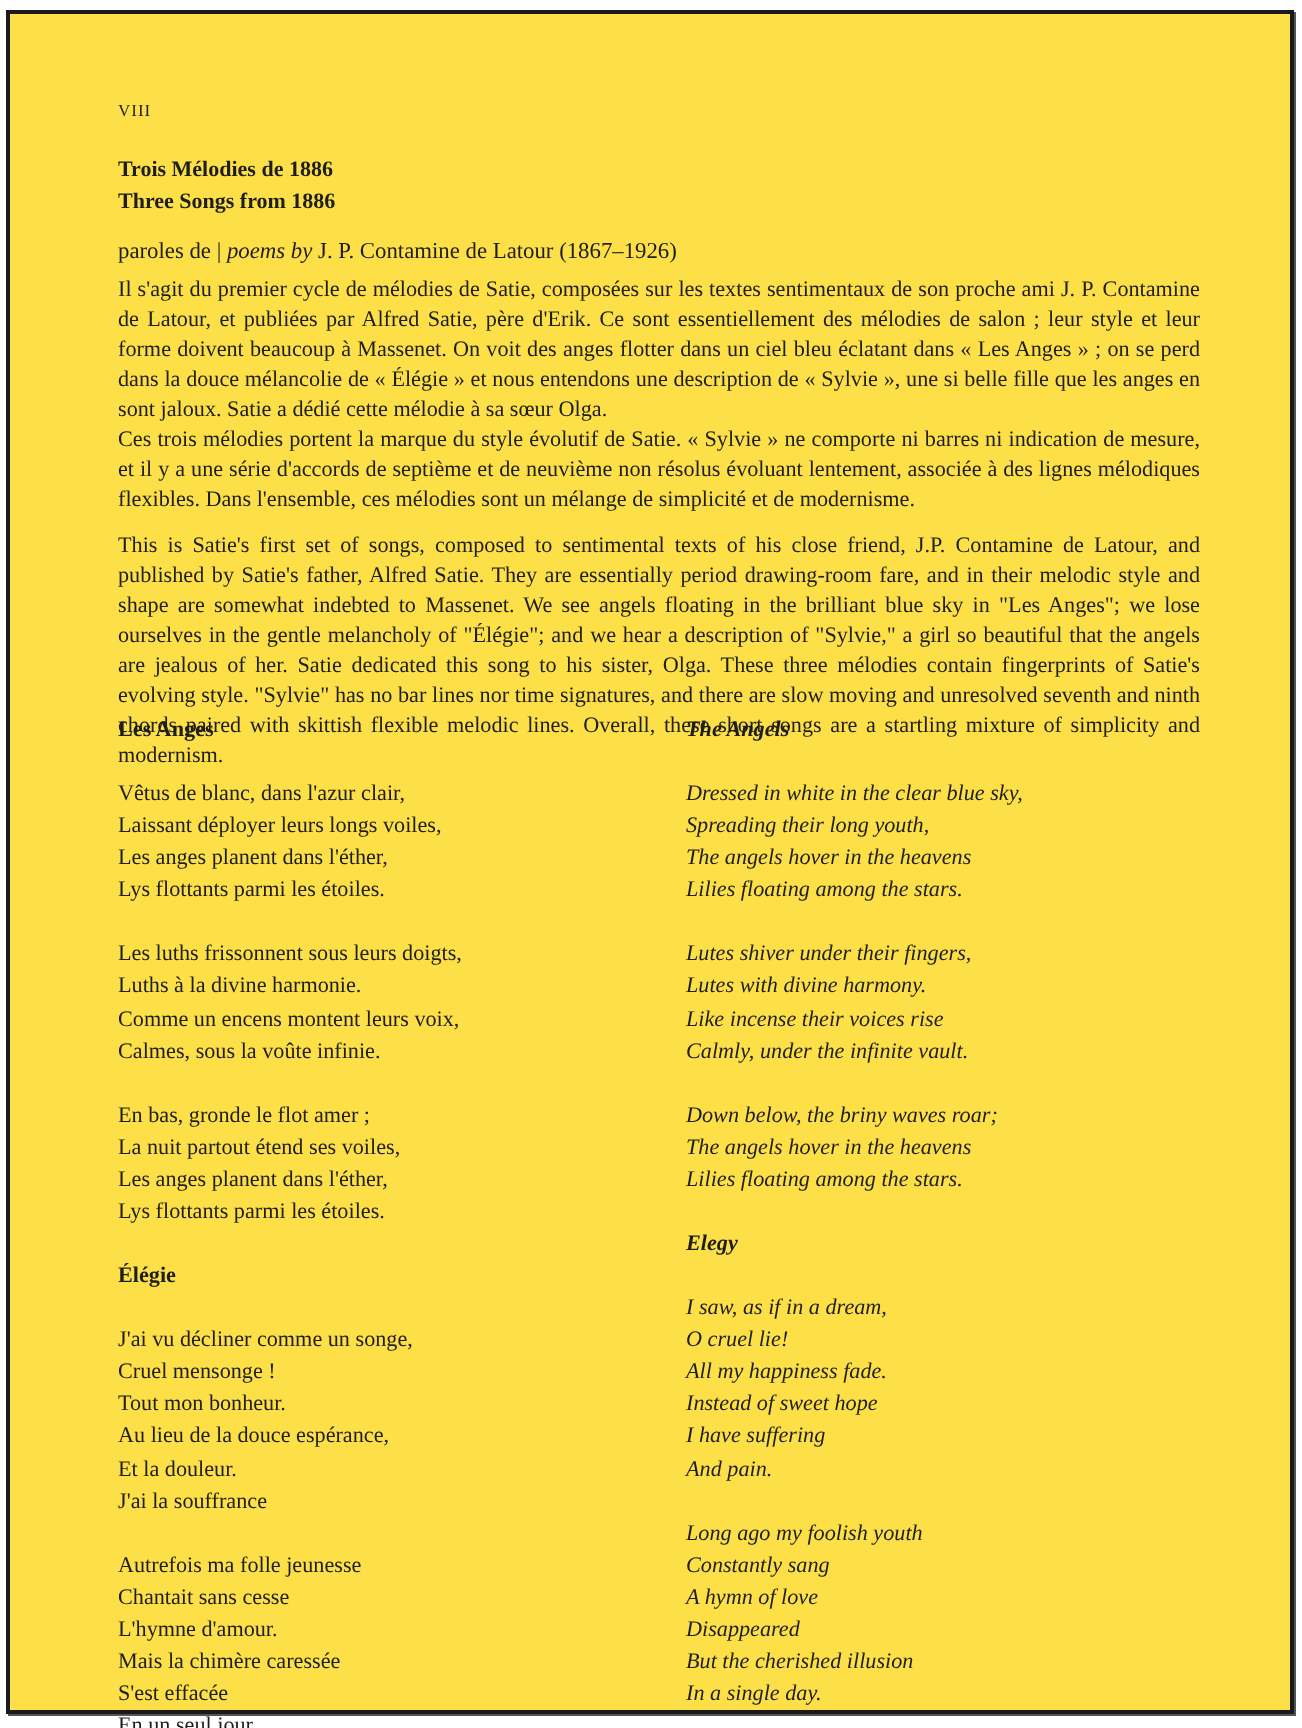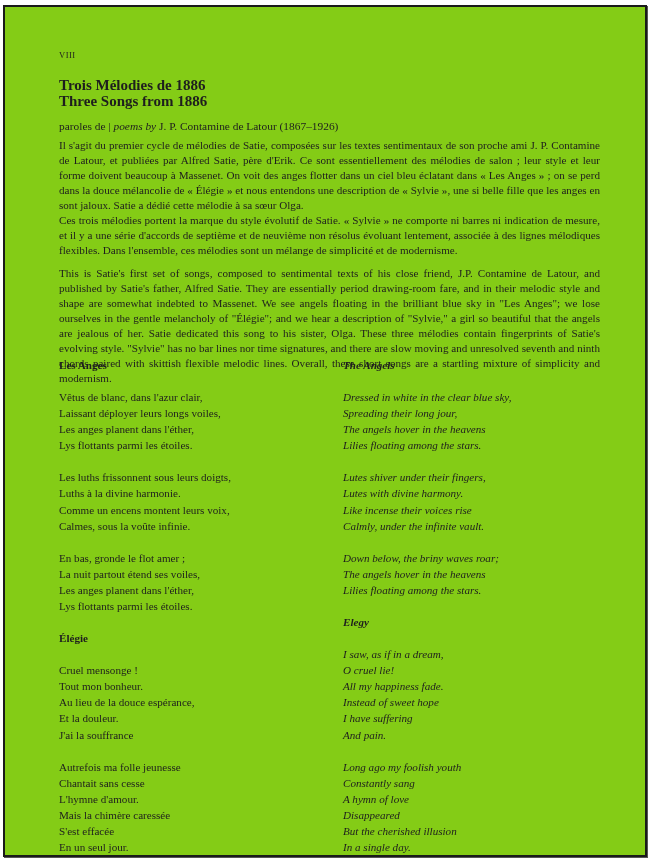--- a/index.html
+++ b/index.html
@@ -1,27 +1,27 @@
 <!DOCTYPE html>
 <html><head>
 <meta charset="utf-8">
 <style>
   html, body { margin: 0; padding: 0; background: #ffffff; }
   body { width: 651px; height: 864px; position: relative; overflow: hidden; }
   .page {
     position: absolute; left: 3px; top: 5px; width: 640px; height: 848px;
-    border: 2px solid #1a1a1a; box-shadow: 1px 1px 0 #555; background: #84cc16;
+    border: 2px solid #1a1a1a; box-shadow: 1px 1px 0 #555; background: #fde047;
   }
   .content {
     position: absolute; left: 54px; top: 0; width: 541px;
     font-family: "Liberation Serif", "DejaVu Serif", serif;
     color: #1e1e1e;
   }
   .folio { position: absolute; top: 43px; left: 0; font-size: 8.5px; letter-spacing: 0.5px; }
-  .title { position: absolute; top: 70px; left: 0; font-weight: bold; font-size: 15px; line-height: 16px; }
+  .title { position: absolute; top: 70px; left: 0; font-weight: bold; font-size: 11px; line-height: 16px; }
   .subtitle { position: absolute; top: 112px; left: 0; font-size: 11.4px; line-height: 14px; }
   .subtitle .it { font-style: italic; }
   .para {
     position: absolute; left: 0; width: 541px; font-size: 11.1px; line-height: 15px;
     text-align: justify; margin: 0;
   }
   .para p { margin: 0; }
   #fr-para { top: 131px; }
   #en-para { top: 259px; }
   .col { position: absolute; top: 350px; width: 270px; font-size: 11.1px; line-height: 16.1px; }
@@ -74,20 +74,21 @@
           <div class="stanza">
             <div>En bas, gronde le flot amer ;</div>
             <div>La nuit partout étend ses voiles,</div>
             <div>Les anges planent dans l'éther,</div>
             <div>Lys flottants parmi les étoiles.</div>
           </div>
         </div>
         <div class="poem">
           <div class="poem-heading">Élégie</div>
           <div class="stanza">
+            <div>J'ai vu décliner comme un songe,</div>
             <div>Cruel mensonge !</div>
             <div>Tout mon bonheur.</div>
             <div>Au lieu de la douce espérance,</div>
             <div>Et la douleur.</div>
             <div>J'ai la souffrance</div>
           </div>
           <div class="stanza">
             <div>Autrefois ma folle jeunesse</div>
             <div>Chantait sans cesse</div>
             <div>L'hymne d'amour.</div>
@@ -95,21 +96,21 @@
             <div>S'est effacée</div>
             <div>En un seul jour.</div>
           </div>
         </div>
       </div>
     <div class="col right">
         <div class="poem">
           <div class="poem-heading">The Angels</div>
           <div class="stanza">
             <div>Dressed in white in the clear blue sky,</div>
-            <div>Spreading their long jour,</div>
+            <div>Spreading their long youth,</div>
             <div>The angels hover in the heavens</div>
             <div>Lilies floating among the stars.</div>
           </div>
           <div class="stanza">
             <div>Lutes shiver under their fingers,</div>
             <div>Lutes with divine harmony.</div>
             <div>Like incense their voices rise</div>
             <div>Calmly, under the infinite vault.</div>
           </div>
           <div class="stanza">

